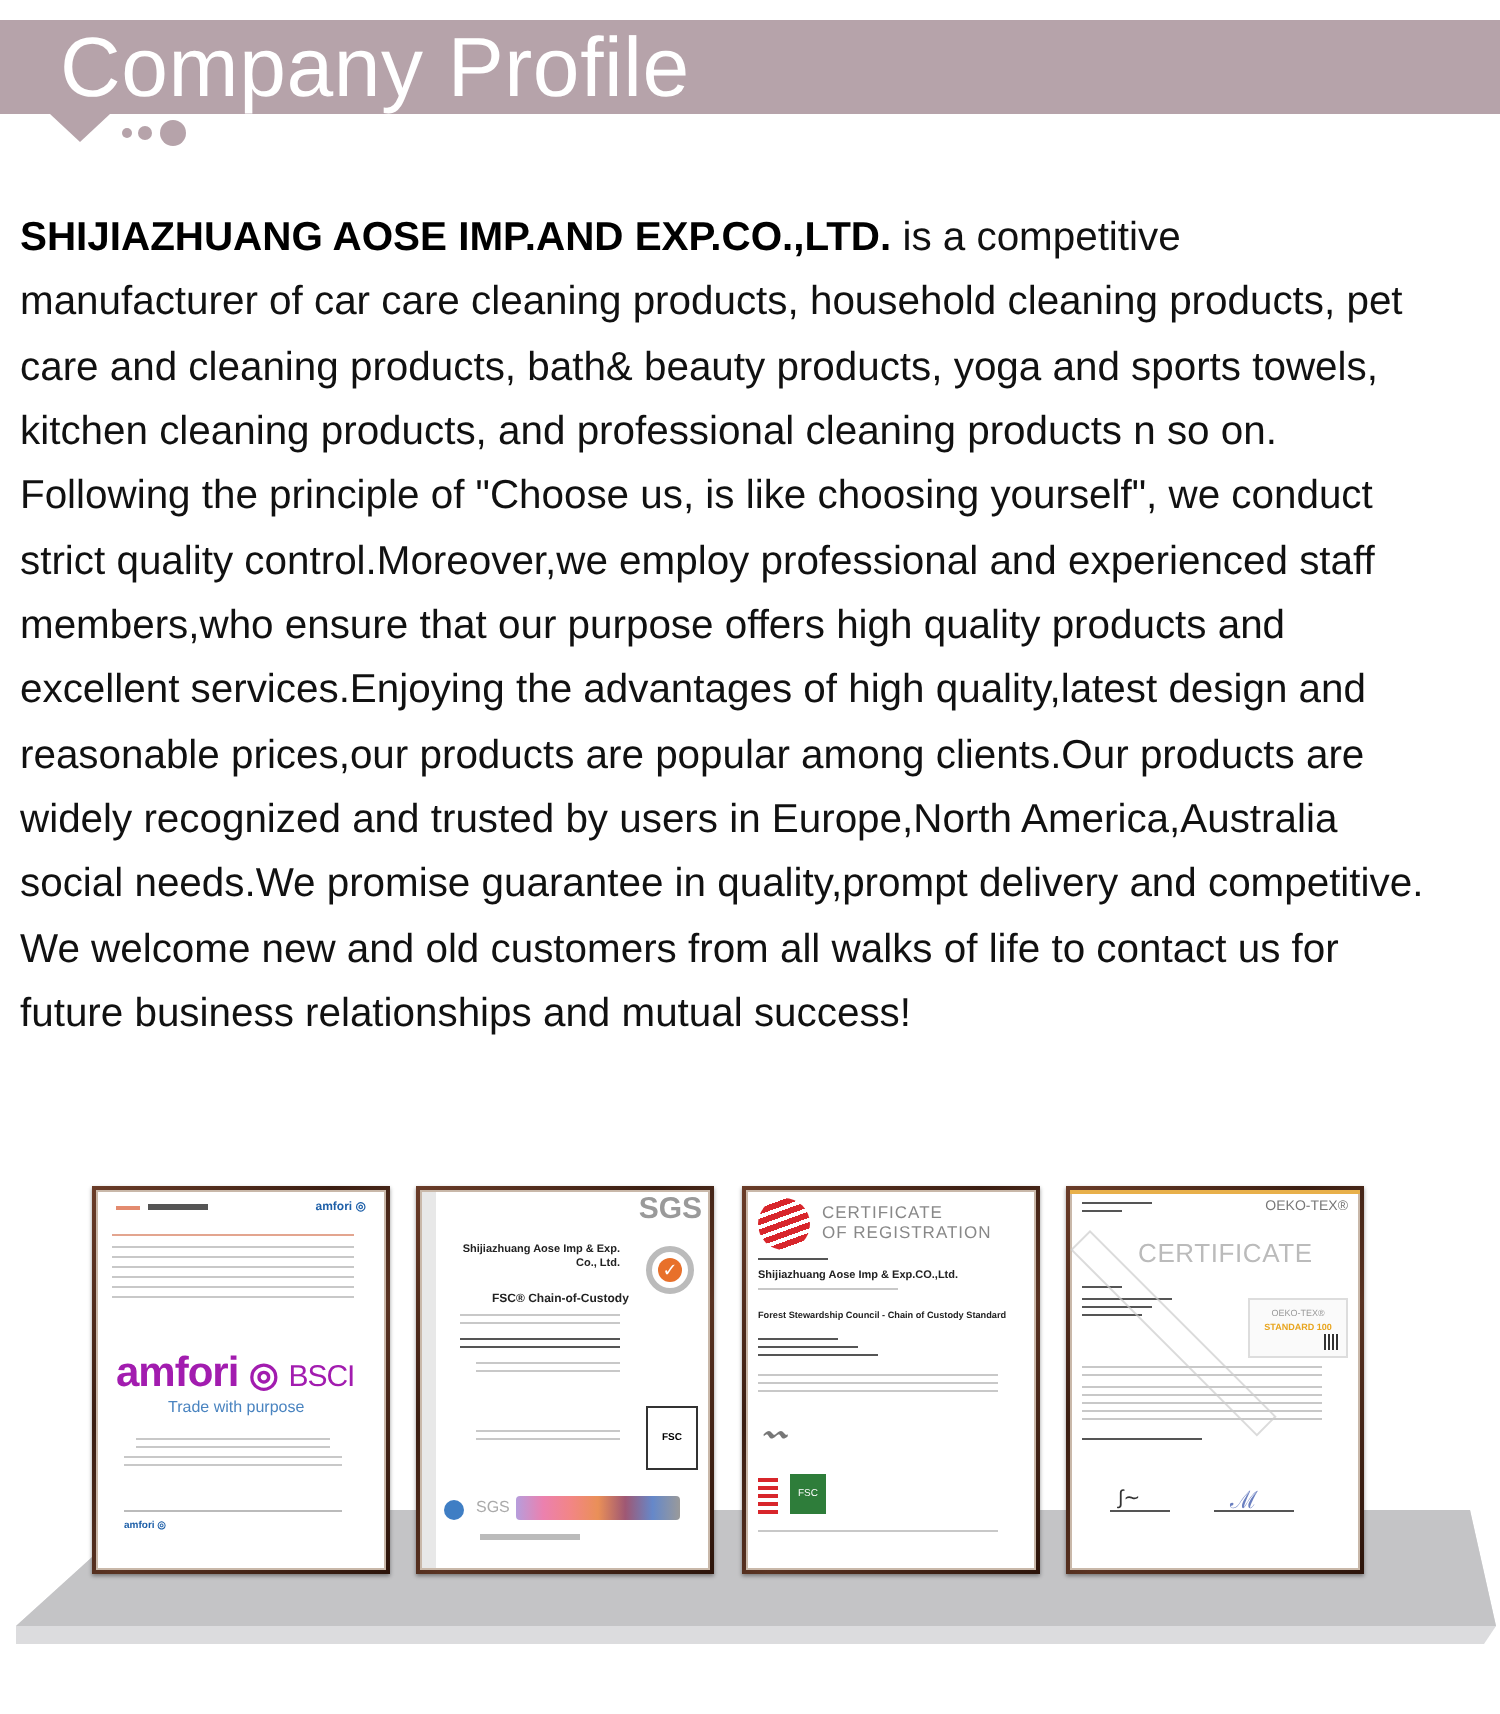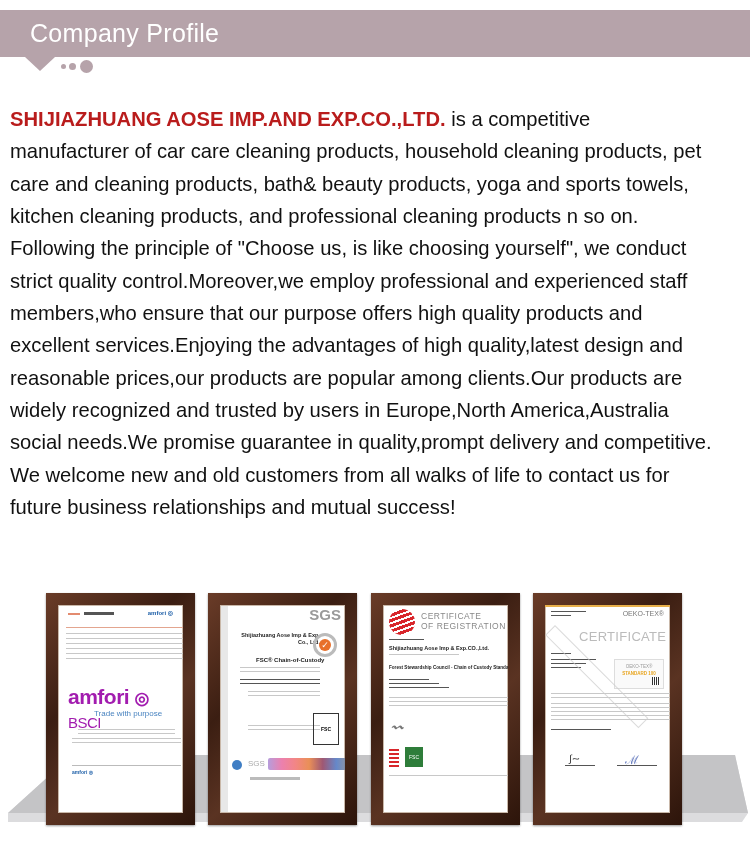--- a/index.html
+++ b/index.html
@@ -1,27 +1,27 @@
 <!DOCTYPE html>
 <html><head>
 <meta charset="utf-8">
 <style>
   html,body{margin:0;padding:0;background:#fff;}
   body{width:750px;height:857px;position:relative;overflow:hidden;font-family:"Liberation Sans",sans-serif;}
   .header-band{position:absolute;left:0;top:10px;width:750px;height:47px;background:#b6a3aa;}
-  .header-title{position:absolute;left:30px;top:10px;height:47px;line-height:47px;font-size:25px;color:#fff;letter-spacing:0.3px;}
+  .header-title{position:absolute;left:30px;top:10px;height:47px;line-height:47px;font-size:42px;color:#fff;letter-spacing:0.3px;}
   .header-pointer{position:absolute;left:25px;top:57px;width:0;height:0;border-left:15px solid transparent;border-right:15px solid transparent;border-top:14px solid #b6a3aa;}
   .dot{position:absolute;border-radius:50%;background:#b6a3aa;}
   .body-text{position:absolute;left:10px;top:103px;width:735px;font-size:20.2px;line-height:32.35px;color:#111;}
-  .body-text .company{color:#b91c1c;font-weight:bold;}
+  .body-text .company{color:#000000;font-weight:bold;}
   .line{display:block;white-space:nowrap;}
   .platform{position:absolute;left:0;top:0;width:750px;height:857px;}
-  .frame{position:absolute;top:593px;width:149px;height:232px;box-sizing:border-box;
+  .frame{position:absolute;top:593px;width:149px;height:194px;box-sizing:border-box;
     background:linear-gradient(135deg,#6a3c28 0%,#3b1e12 35%,#5a3322 60%,#2c140a 100%);
-    padding:12px;box-shadow:0 1px 2px rgba(0,0,0,0.4);}
+    padding:2px;box-shadow:0 1px 2px rgba(0,0,0,0.4);}
   .frame-inner{width:100%;height:100%;background:#fff;position:relative;overflow:hidden;box-shadow:inset 0 0 0 1px #c9b8a9;}
   .cert-label{position:absolute;font-family:"Liberation Sans",sans-serif;}
   .tiny-line{position:absolute;height:2px;background:#c8c8c8;}
   .tiny-dark{position:absolute;height:2px;background:#555;}
 </style>
 </head>
 <body>
 
 <div class="header-band"></div>
 <div class="header-title">Company Profile</div>

